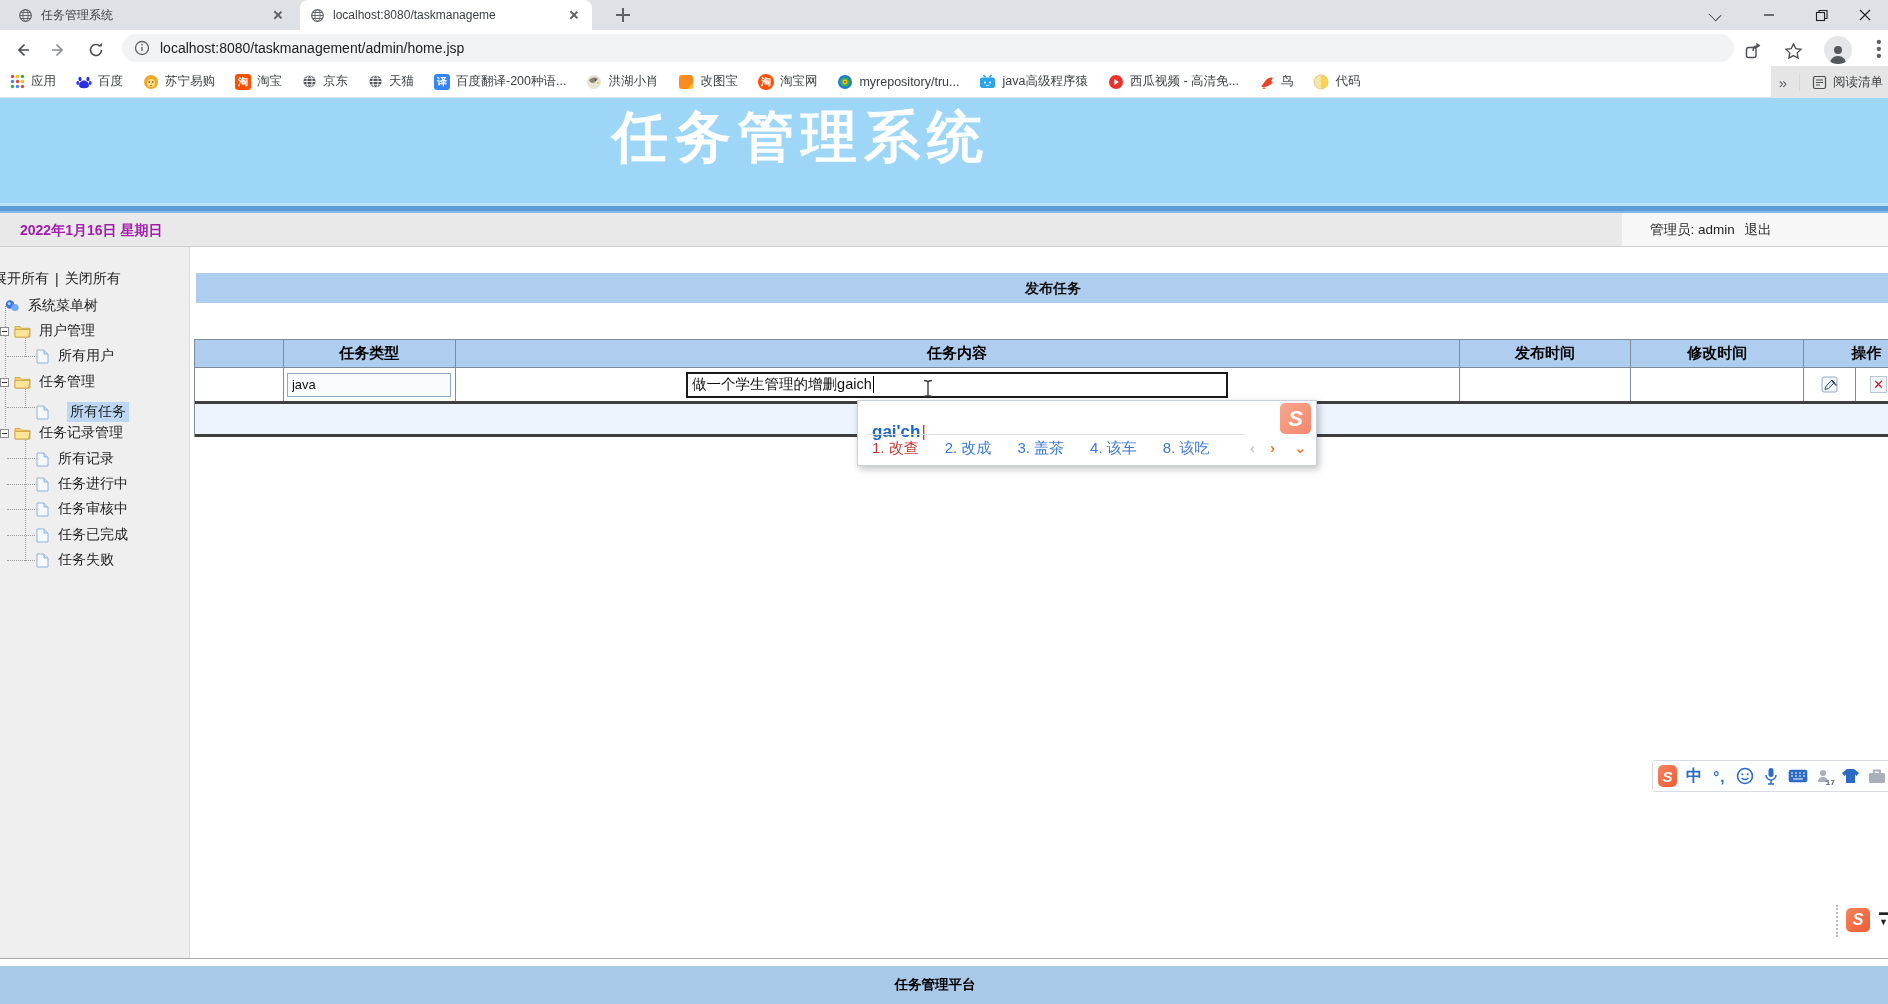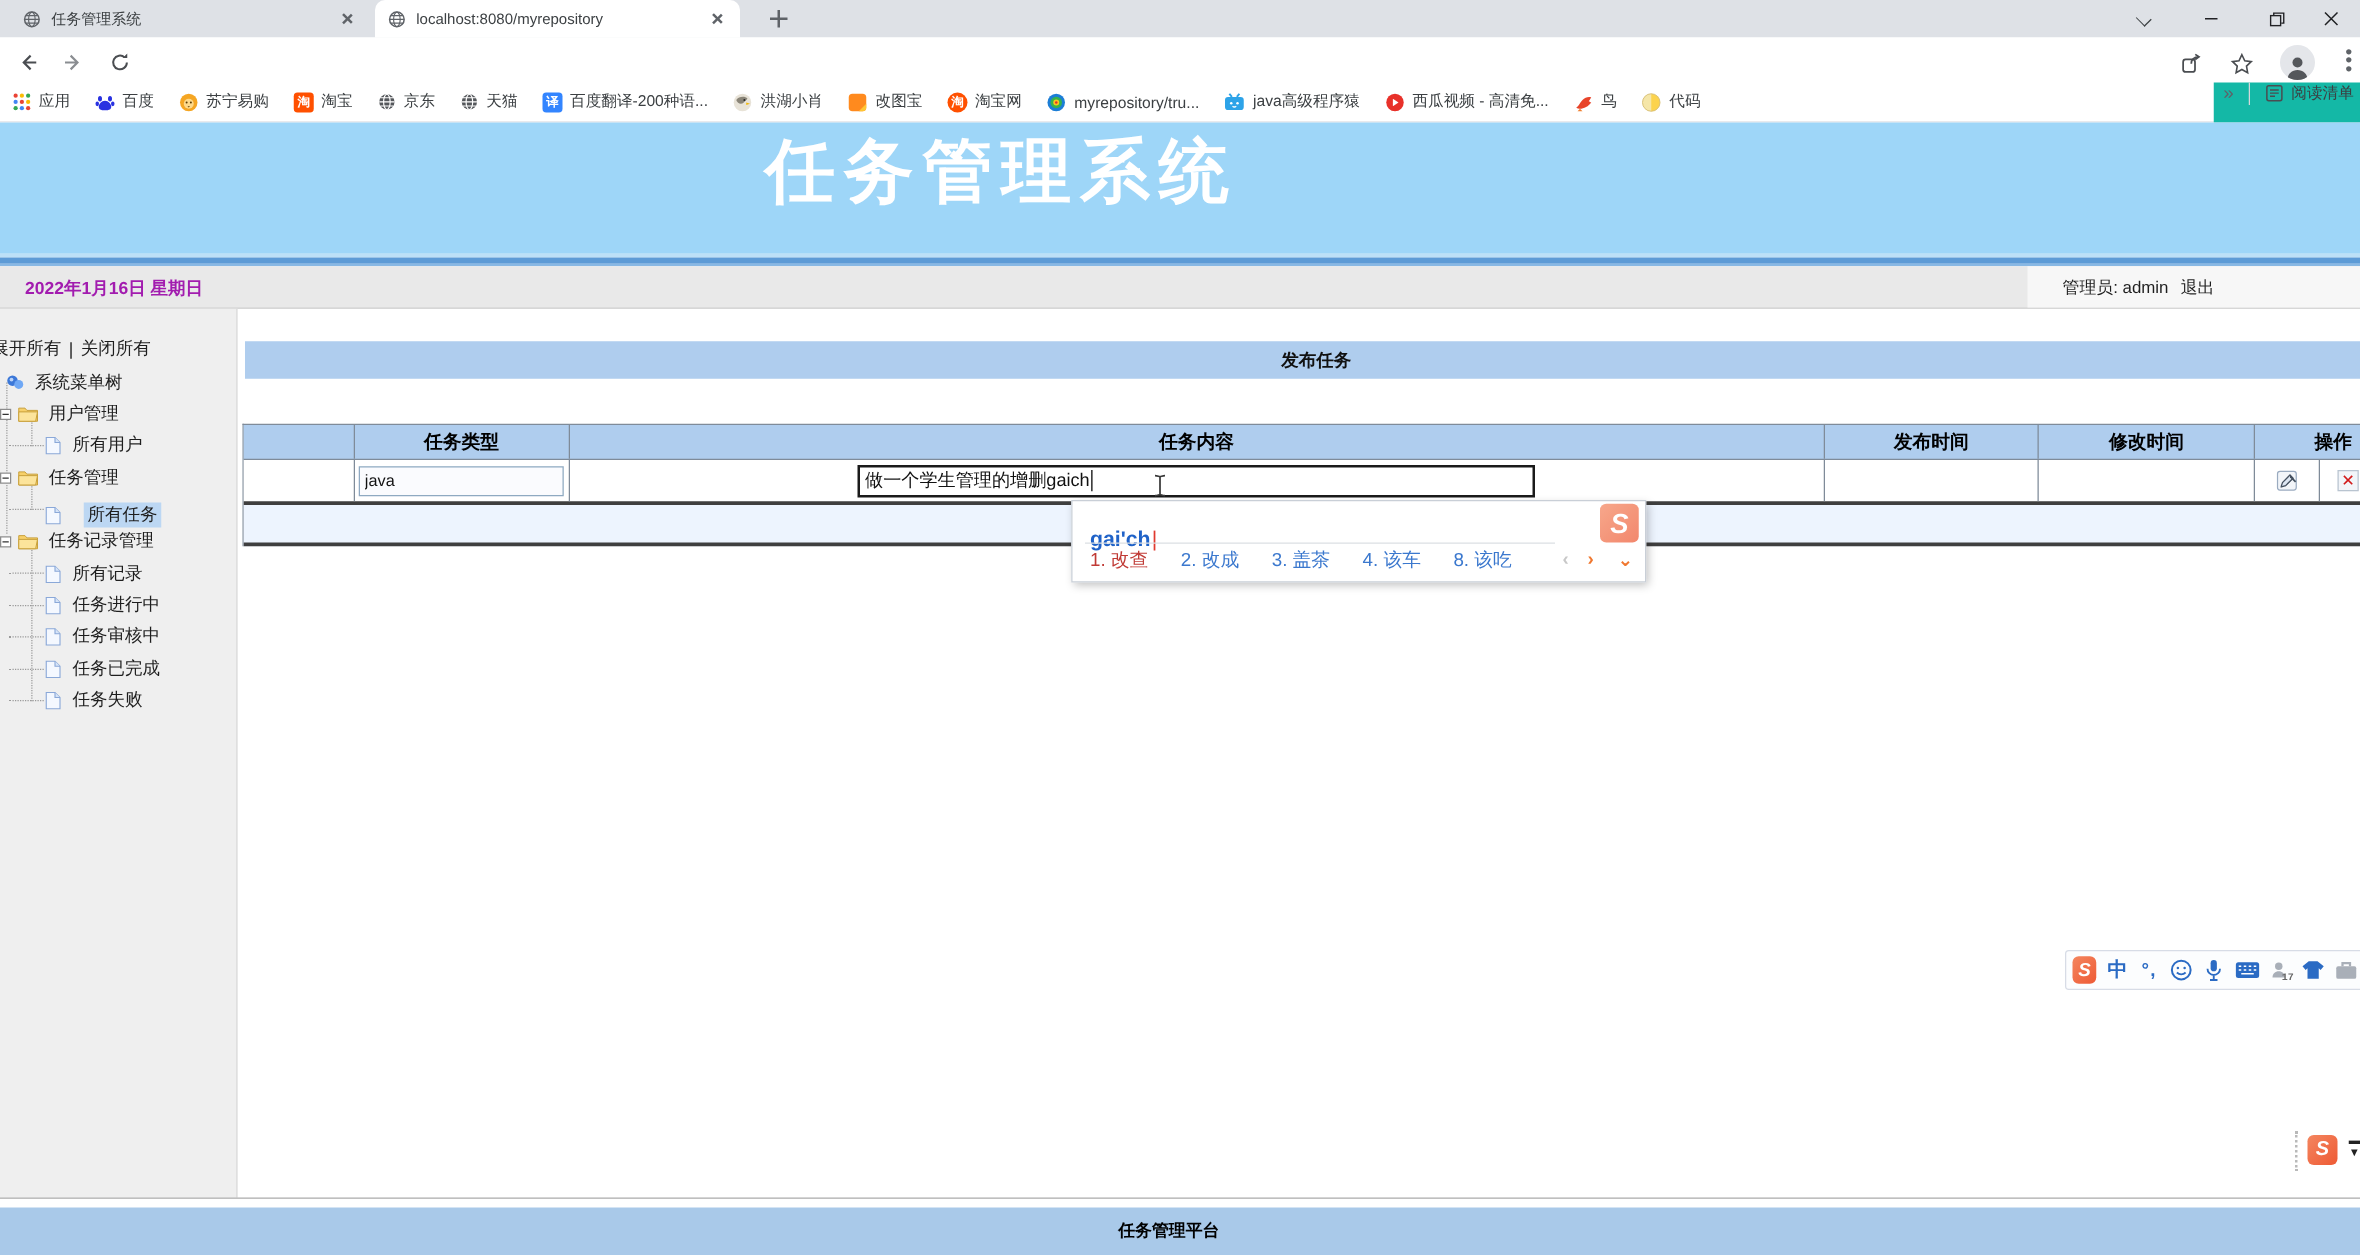--- a/index.html
+++ b/index.html
@@ -32,21 +32,21 @@
   .addressbar { left:122px; top:34px; width:1612px; height:28px; border-radius:14px; background:#F1F3F4; display:flex; align-items:center; padding:0 12px; gap:10px; }
   .url { font-size:14px; color:#202124; white-space:nowrap; }
   .bar-icon { top:40px; width:22px; height:22px; display:flex; align-items:center; justify-content:center; }
   .avatar { left:1824px; top:36px; width:28px; height:28px; border-radius:50%; background:#E4E6EA; display:flex; align-items:flex-end; justify-content:center; overflow:hidden; }
   .menu-dots { left:1872px; top:38px; width:14px; height:24px; color:#5F6368; font-size:15px; font-weight:bold; letter-spacing:0; line-height:7px; text-align:center; }
   .menu-dots::before { content:"\2022\A\2022\A\2022"; white-space:pre; }
 
   .bookmarksbar { left:0; top:66px; width:1888px; height:32px; background:#fff; border-bottom:1px solid #E2E4E8; display:flex; align-items:center; padding:0 10px; gap:20px; overflow:hidden; }
   .bm { display:flex; align-items:center; gap:6px; font-size:12.5px; color:#3C4043; white-space:nowrap; }
   .bm-ic { width:16px; height:16px; border-radius:3px; display:flex; align-items:center; justify-content:center; font-size:10px; font-weight:bold; color:#fff; flex:0 0 16px; }
-  .bm-right { position:absolute; right:0; top:66px; height:32px; background:#14b8a6; display:flex; align-items:flex-start; gap:12px; padding:0 2px 0 8px; }
+  .bm-right { position:absolute; right:0; top:66px; height:32px; background:#e5e5e5; display:flex; align-items:center; gap:12px; padding:0 2px 0 8px; }
   .bm-overflow { color:#5F6368; font-size:15px; }
   .bm-overflow::before { content:"\00BB"; }
   .bm-divider { width:1px; height:18px; background:#D5D7DA; }
   .readlist { display:flex; align-items:center; gap:6px; font-size:12.5px; color:#3C4043; white-space:nowrap; width:74px; overflow:hidden; }
 
   
   .banner { left:0; top:98px; width:1888px; height:105px; background:#9ED6F8; }
   .banner-stripe1 { left:0; top:203px; width:1888px; height:3px; background:#BCE0F7; }
   .banner-stripe2 { left:0; top:206px; width:1888px; height:5px; background:#5D9BD6; }
   .banner-stripe3 { left:0; top:211px; width:1888px; height:2px; background:#88B8E4; }
@@ -131,21 +131,21 @@
         </svg>
       <span class="title">任务管理系统</span>
       <span class="tab-close"></span>
     </div>
     <div class="abs tab tab2">
       <svg class="globe" viewBox="0 0 16 16">
           <circle cx="8" cy="8" r="6.2" fill="none" stroke="#5F6368" stroke-width="1.3"></circle>
           <ellipse cx="8" cy="8" rx="2.8" ry="6.2" fill="none" stroke="#5F6368" stroke-width="1"></ellipse>
           <path d="M2 8h12M3 4.8h10M3 11.2h10" stroke="#5F6368" stroke-width="1" fill="none"></path>
         </svg>
-      <span class="title">localhost:8080/myrepository</span>
+      <span class="title">localhost:8080/taskmanageme</span>
       <span class="tab-close"></span>
     </div>
     <div class="abs newtab"></div>
     <div class="abs tab-chevron"></div>
     <div class="abs winbtn win-min">
         <svg width="12" height="12" viewBox="0 0 12 12">
           <path d="M1 6h10" stroke="#202124" stroke-width="1.2"></path>
         </svg>
       </div>
     <div class="abs winbtn win-max">
@@ -171,20 +171,28 @@
       <svg width="18" height="18" viewBox="0 0 18 18">
         <path d="M6.5 3.5L12 9l-5.5 5.5M12 9H2" stroke="#8A8D91" stroke-width="1.7" fill="none"></path>
       </svg>
     </div>
   <div class="abs navbtn" style="left:84px">
       <svg width="18" height="18" viewBox="0 0 18 18">
         <path d="M14.5 9a5.5 5.5 0 1 1-1.8-4.1" stroke="#4A4D51" stroke-width="1.6" fill="none"></path>
         <path d="M14.8 1.8v3.6h-3.6z" fill="#4A4D51"></path>
       </svg>
     </div>
+  <div class="abs addressbar">
+    <svg width="16" height="16" viewBox="0 0 16 16">
+        <circle cx="8" cy="8" r="6.5" fill="none" stroke="#5F6368" stroke-width="1.3"></circle>
+        <path d="M8 7v4" stroke="#5F6368" stroke-width="1.4"></path>
+        <circle cx="8" cy="4.8" r="0.9" fill="#5F6368"></circle>
+      </svg>
+    <span class="url">localhost:8080/taskmanagement/admin/home.jsp</span>
+  </div>
   <div class="abs bar-icon" style="left:1742px">
       <svg width="19" height="19" viewBox="0 0 19 19">
         <rect x="2.5" y="5.5" width="9.5" height="10" rx="2" fill="none" stroke="#4A4D51" stroke-width="1.4"></rect>
         <path d="M9 9c0-3 2-5.5 6-5.5M12.2 1.5l3 2-3 2.2" fill="none" stroke="#4A4D51" stroke-width="1.4"></path>
       </svg>
     </div>
   <div class="abs bar-icon" style="left:1782px">
       <svg width="19" height="19" viewBox="0 0 19 19">
         <path d="M9.5 1.8l2.3 4.8 5.2.7-3.8 3.6.9 5.2-4.6-2.5-4.6 2.5.9-5.2L2 7.3l5.2-.7z" fill="none" stroke="#4A4D51" stroke-width="1.3"></path>
       </svg>

